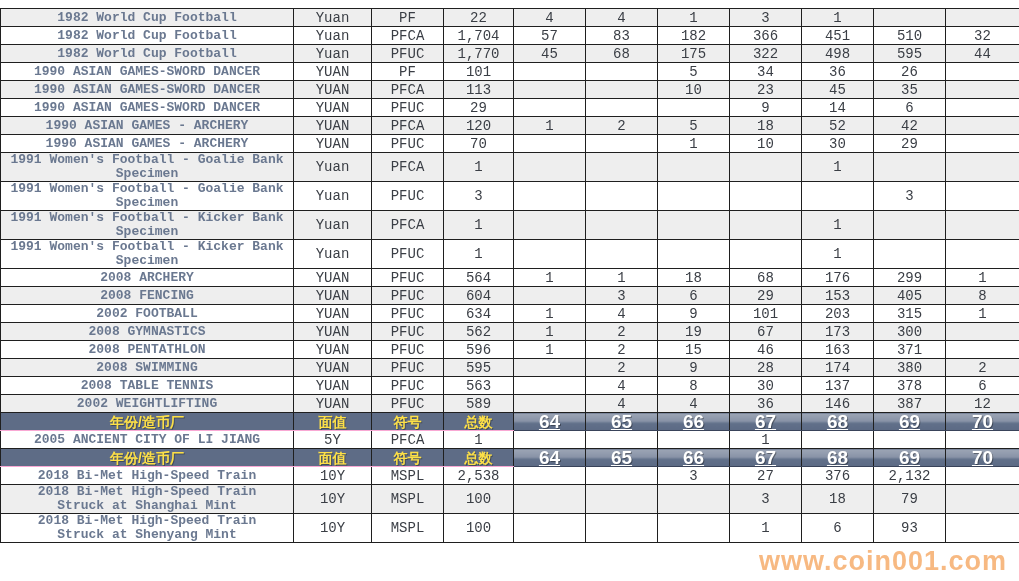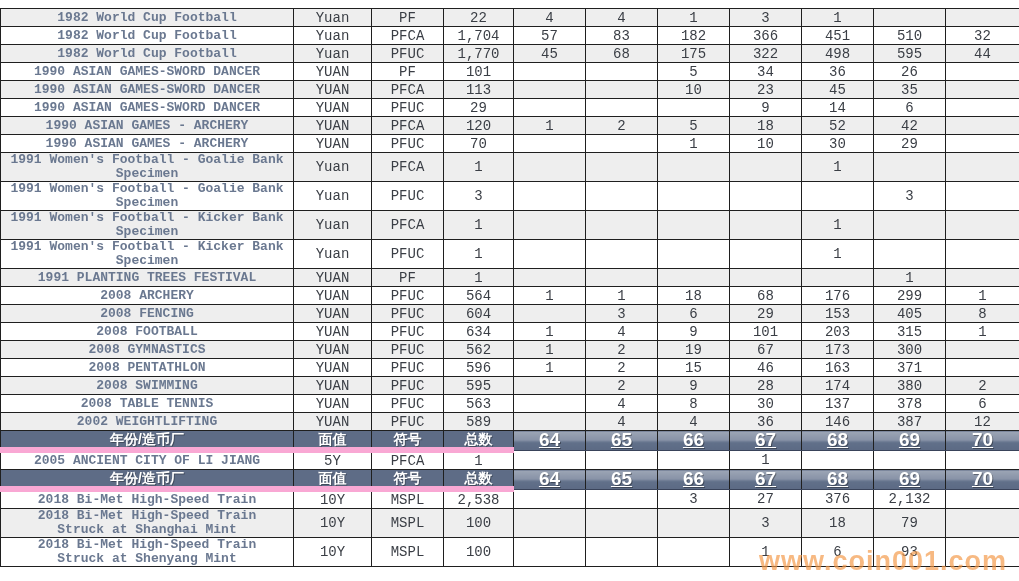--- a/index.html
+++ b/index.html
@@ -54,27 +54,27 @@
   }
   td.val {
     color: #3a3e45;
     font-size: 14px;
     line-height: 16px;
   }
 
   tr.header-row { height: 18px; }
   tr.header-row td.hlabel {
     background: #5e6c86;
-    color: #ffffff;
+    color: #fde047;
     font-family: "Liberation Sans", "DejaVu Sans", sans-serif;
     font-weight: bold;
     font-size: 14px;
     line-height: 16px;
     border-top: 1px solid #39435a;
-    border-bottom: 6px solid #f9a8d4;
+    border-bottom: 1px solid #f9a8d4;
     text-shadow: 1px 1px 0 rgba(0,0,0,0.30);
   }
   tr.header-row td.hgrade {
     background: linear-gradient(180deg, #9ca5b5 0%, #8893a7 45%, #61708a 58%, #5c6a84 100%);
     color: #ffffff;
     font-family: "Liberation Sans", "DejaVu Sans", sans-serif;
     font-weight: bold;
     font-size: 19px;
     line-height: 16px;
     border-top: 1px solid #39435a;
@@ -267,33 +267,20 @@
           <td class="val">PFUC</td>
           <td class="val">1</td>
           <td class="val"></td>
           <td class="val"></td>
           <td class="val"></td>
           <td class="val"></td>
           <td class="val">1</td>
           <td class="val"></td>
           <td class="val"></td>
         </tr>
-        <tr class="data-row shaded">
-          <td class="desc">1991 PLANTING TREES FESTIVAL</td>
-          <td class="val">YUAN</td>
-          <td class="val">PF</td>
-          <td class="val">1</td>
-          <td class="val"></td>
-          <td class="val"></td>
-          <td class="val"></td>
-          <td class="val"></td>
-          <td class="val"></td>
-          <td class="val">1</td>
-          <td class="val"></td>
-        </tr>
         <tr class="data-row plain">
           <td class="desc">2008 ARCHERY</td>
           <td class="val">YUAN</td>
           <td class="val">PFUC</td>
           <td class="val">564</td>
           <td class="val">1</td>
           <td class="val">1</td>
           <td class="val">18</td>
           <td class="val">68</td>
           <td class="val">176</td>
@@ -307,21 +294,21 @@
           <td class="val">604</td>
           <td class="val"></td>
           <td class="val">3</td>
           <td class="val">6</td>
           <td class="val">29</td>
           <td class="val">153</td>
           <td class="val">405</td>
           <td class="val">8</td>
         </tr>
         <tr class="data-row plain">
-          <td class="desc">2008 FOOTBALL</td>
+          <td class="desc">2002 FOOTBALL</td>
           <td class="val">YUAN</td>
           <td class="val">PFUC</td>
           <td class="val">634</td>
           <td class="val">1</td>
           <td class="val">4</td>
           <td class="val">9</td>
           <td class="val">101</td>
           <td class="val">203</td>
           <td class="val">315</td>
           <td class="val">1</td>

